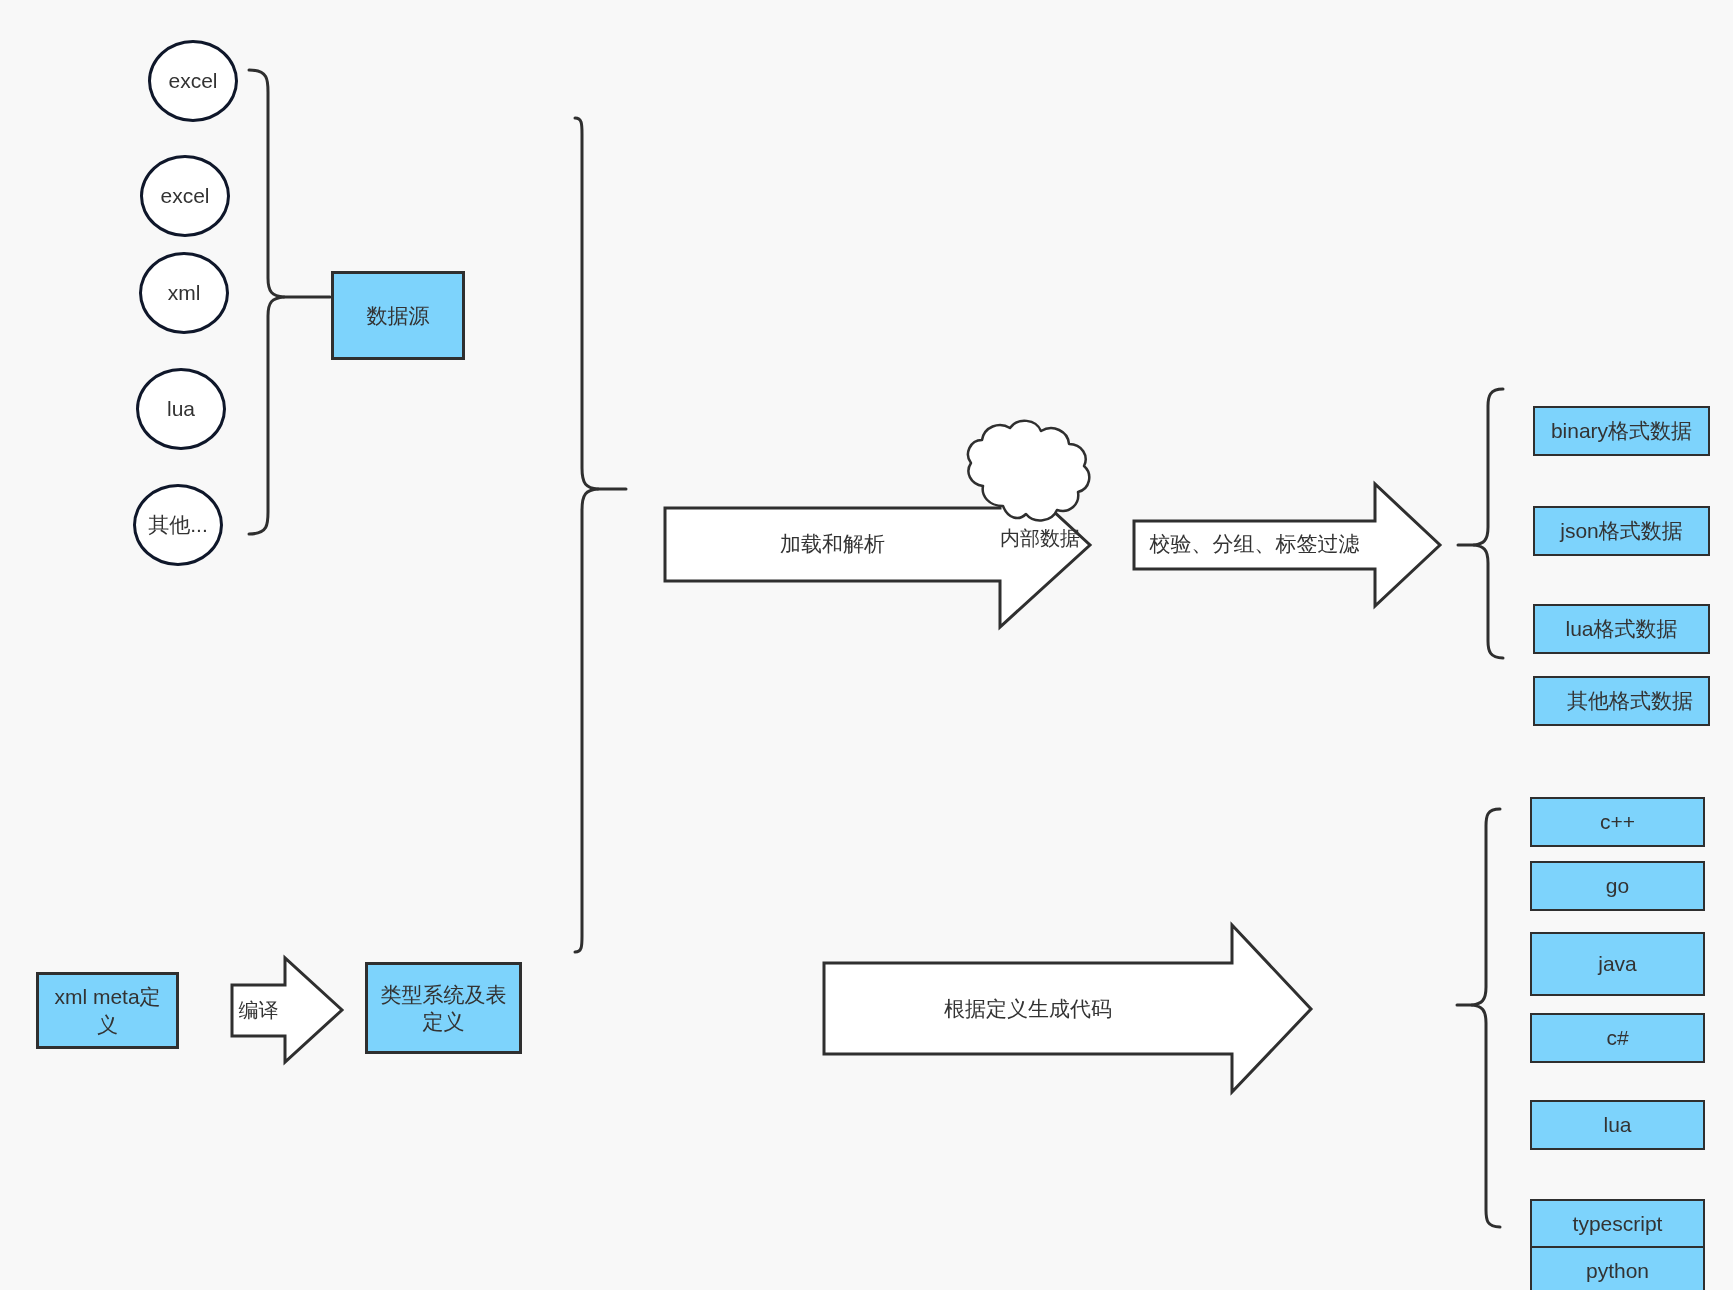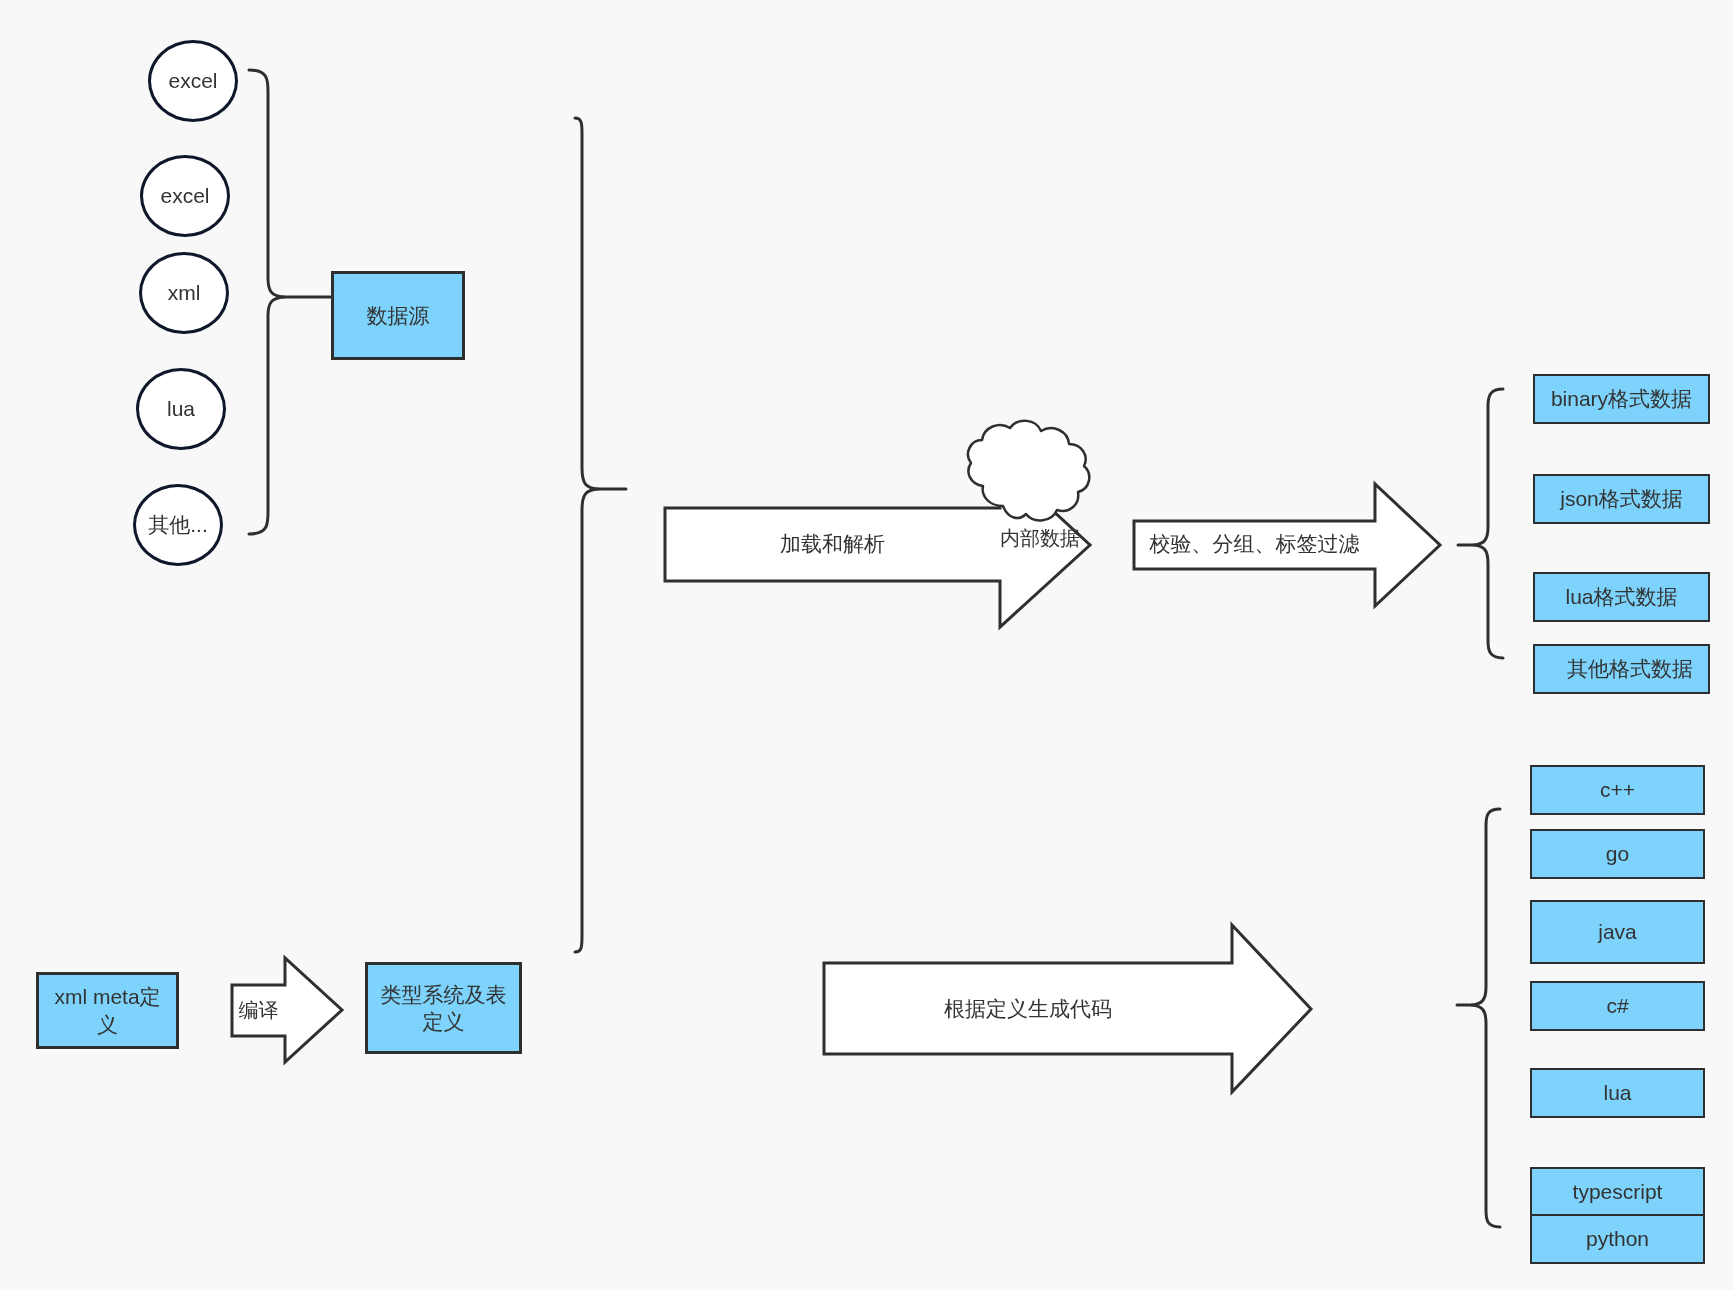--- a/index.html
+++ b/index.html
@@ -21,21 +21,21 @@
     font-size:21px;
   }
   
   .rect{
     border:3px solid #2f2f2f;
     background:#7dd3fc;
     font-size:21px;
     line-height:1.3;
   }
   .rect.rounded{border-radius:0;}
-  .rect.thin{border-width:2px;}
+  .rect.thin{border-width:2px;margin-top:32px;}
 
   
   svg.overlay{position:absolute;left:0;top:0;width:1733px;height:1290px;pointer-events:none;}
   svg.overlay .stroke{fill:none;stroke:#2f2f2f;stroke-width:3;stroke-linecap:round;stroke-linejoin:round;}
   svg.overlay .shape{fill:#ffffff;stroke:#2f2f2f;stroke-width:3;stroke-linejoin:miter;}
   svg.overlay .shape2{fill:#ffffff;stroke:#2f2f2f;stroke-width:2.5;stroke-linejoin:round;}
 
   .arrow-label{
     position:absolute;font-size:21px;color:#333;
     display:flex;align-items:center;justify-content:center;text-align:center;

